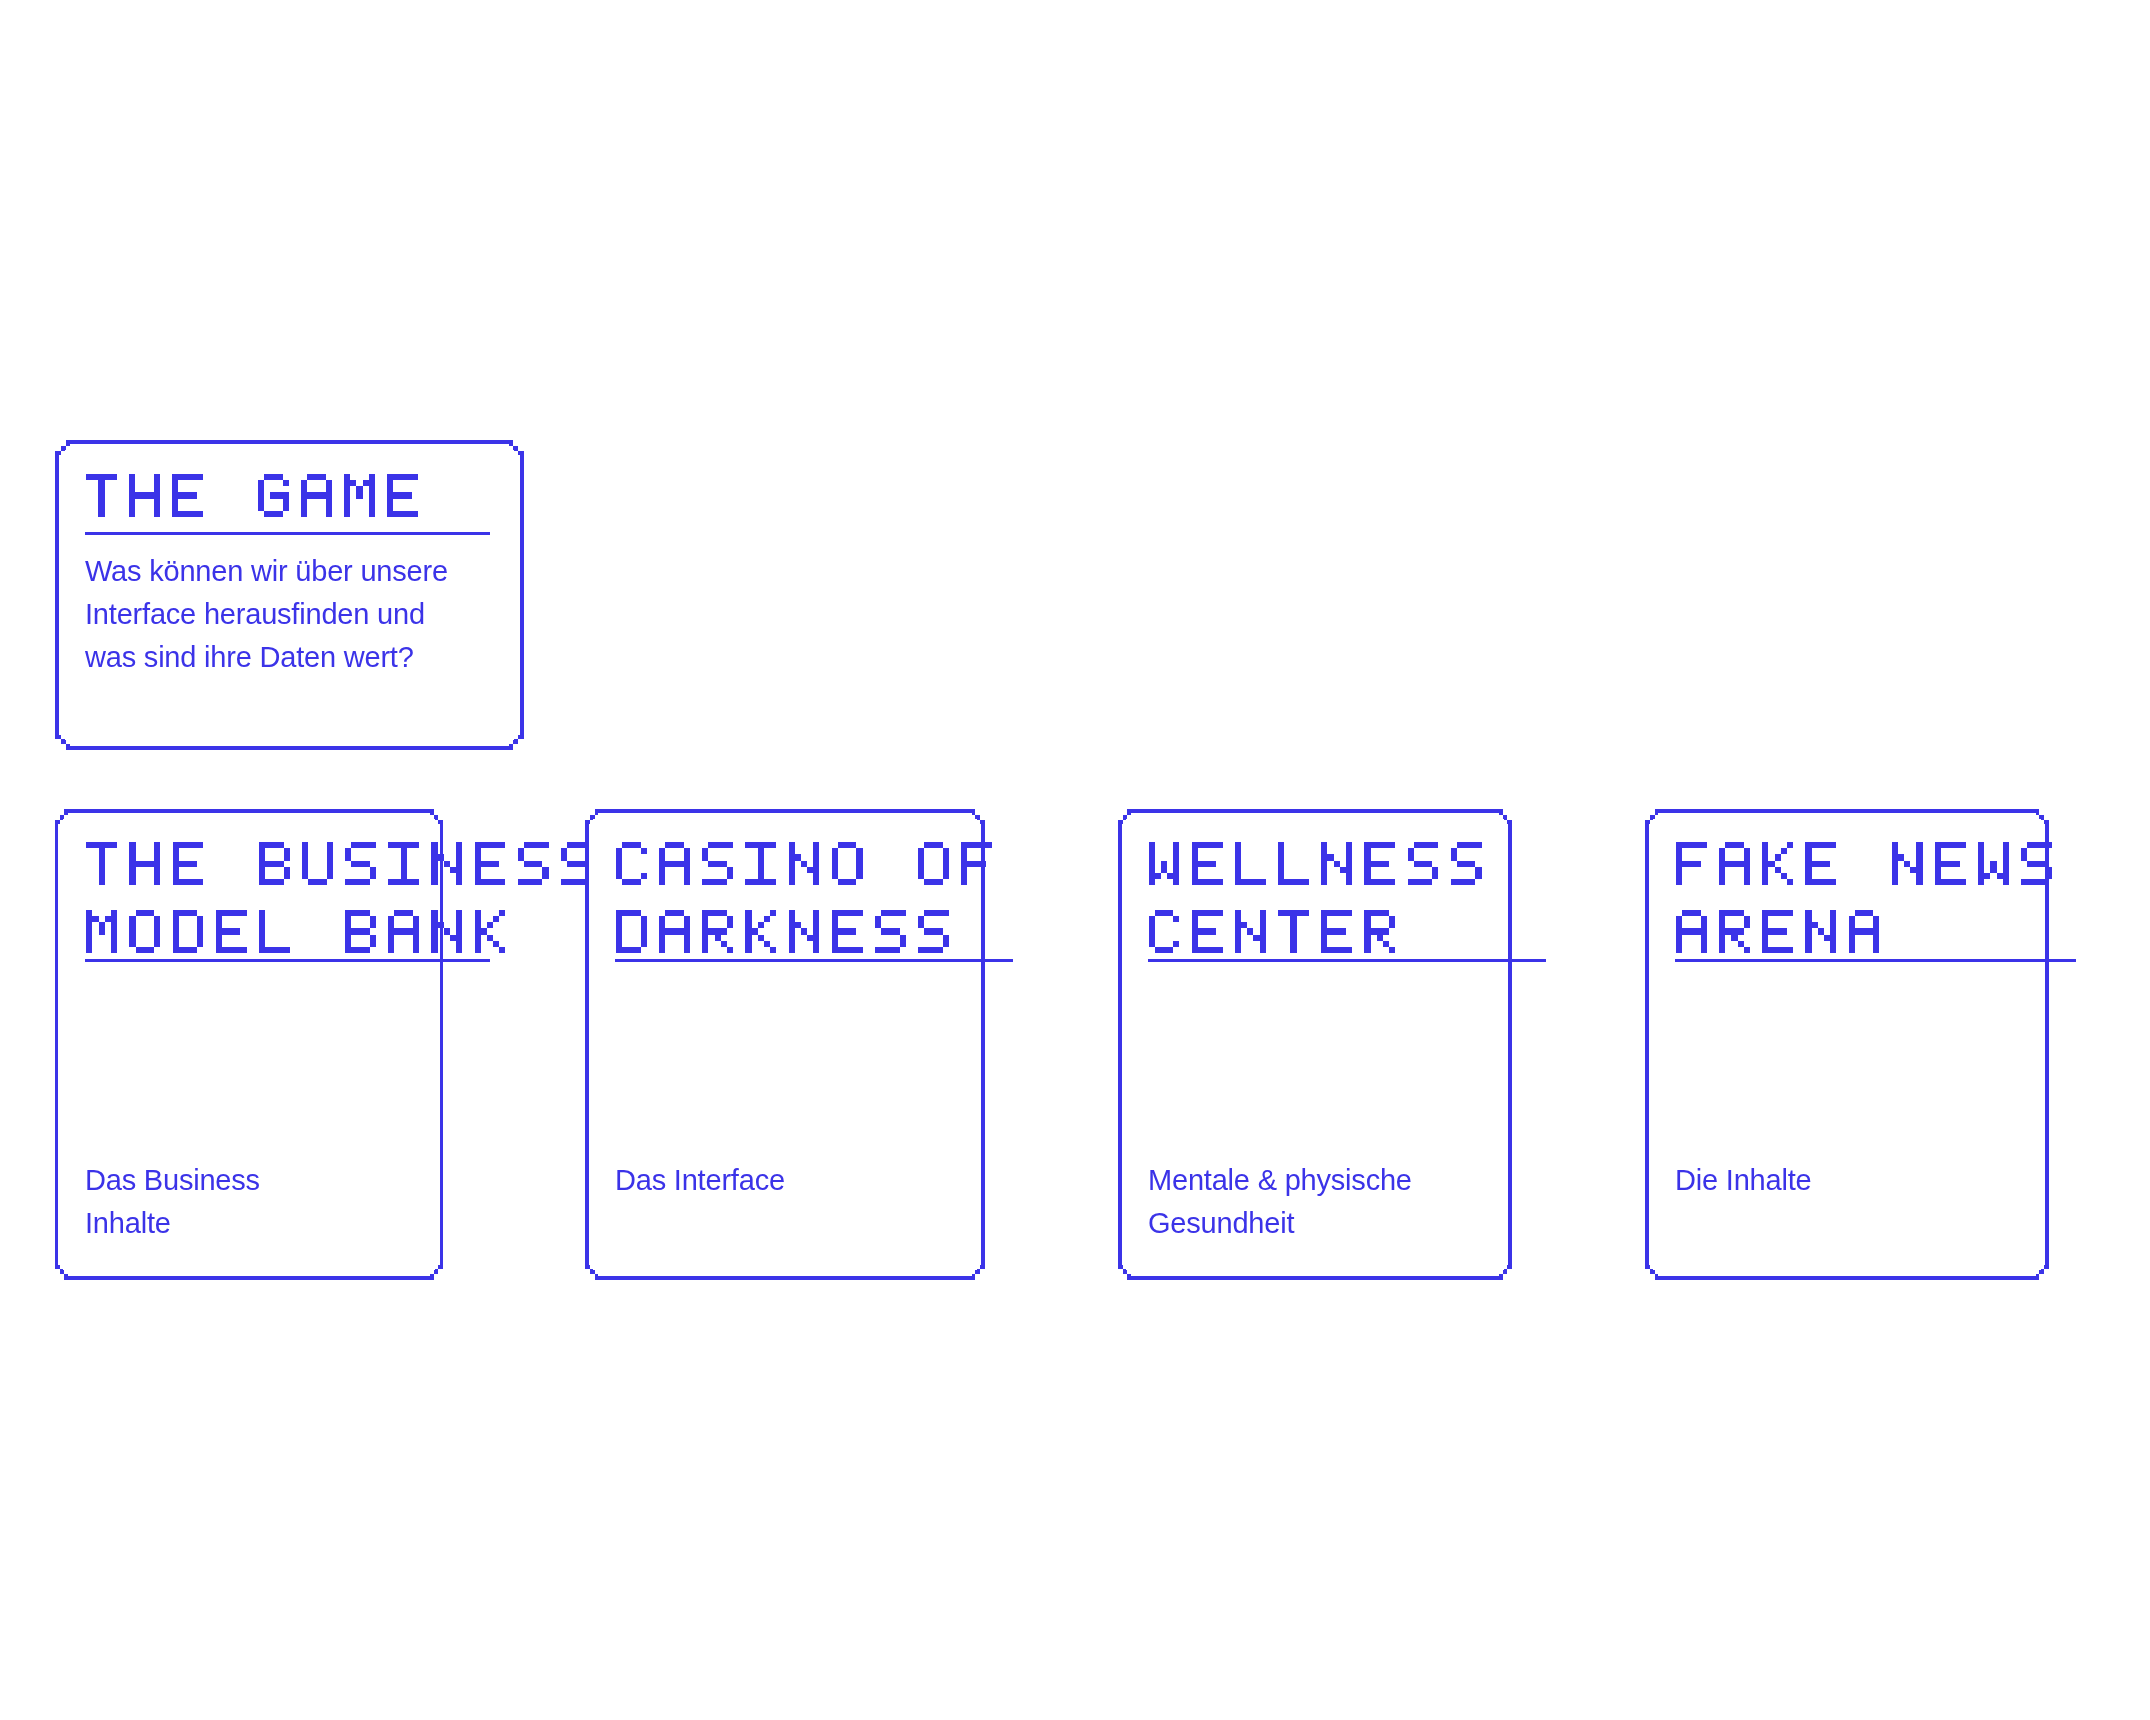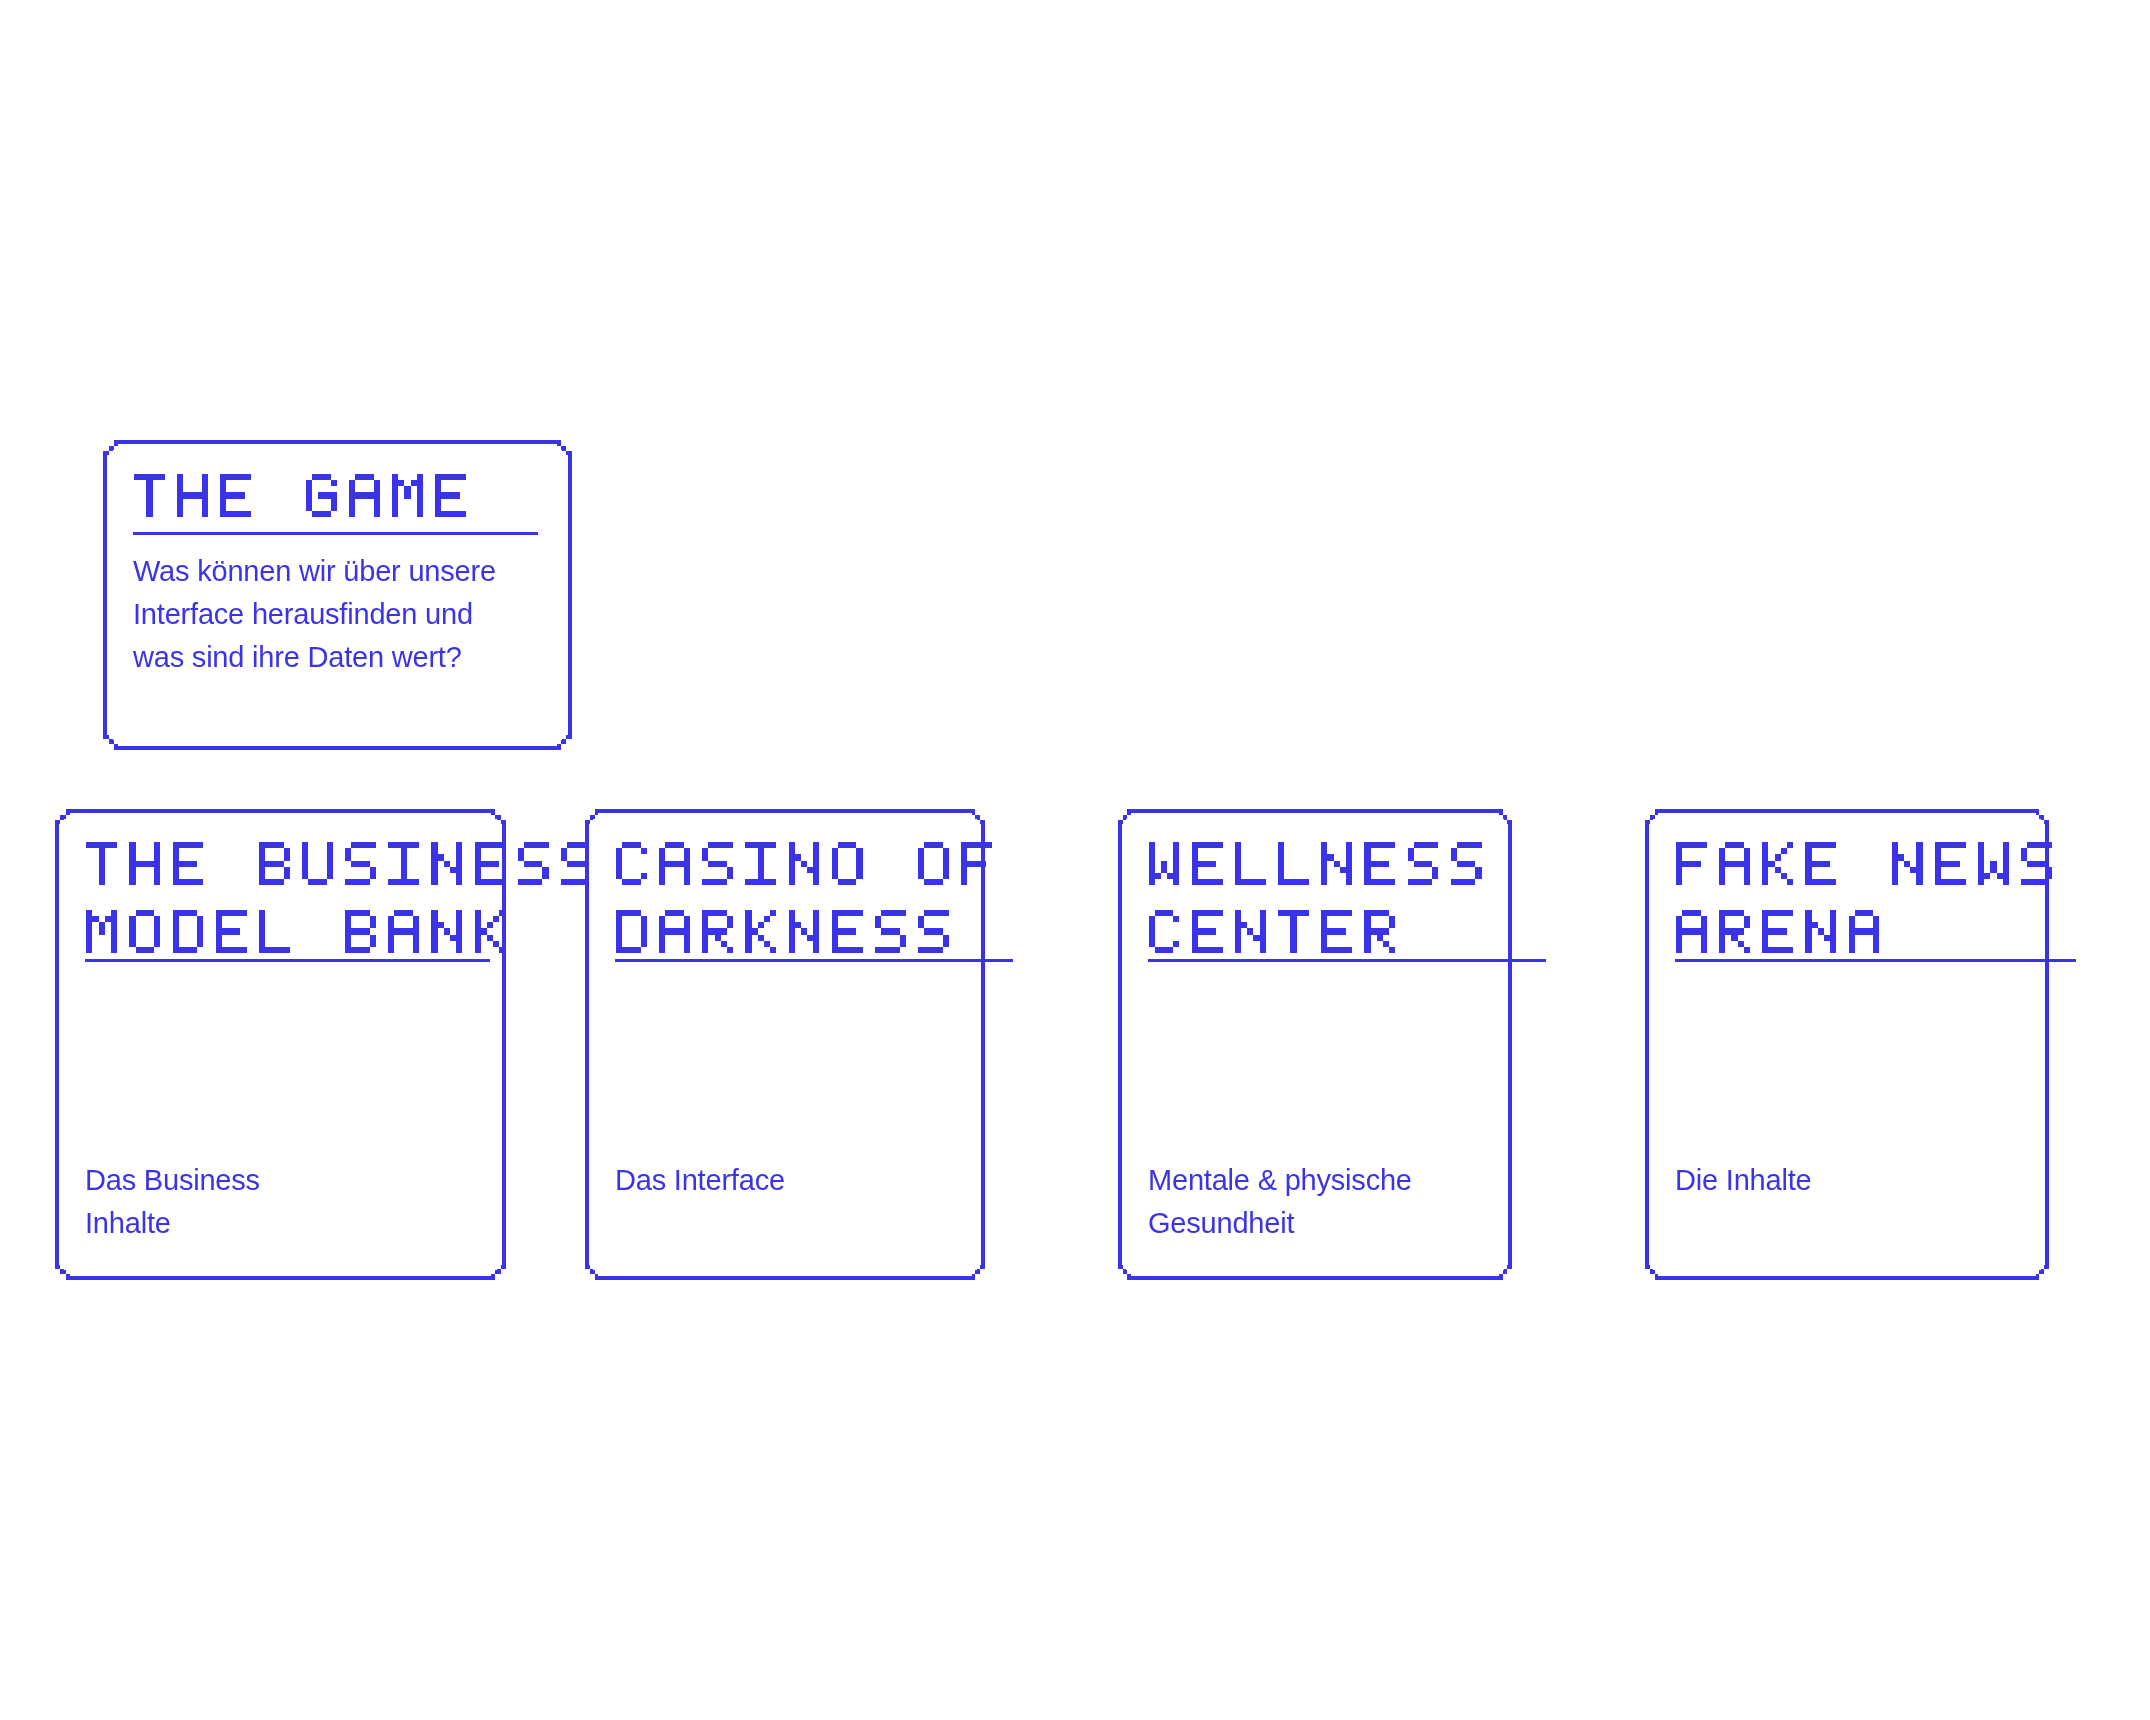--- a/index.html
+++ b/index.html
@@ -79,32 +79,32 @@
     line-height: 43px;
     width: 427px;
   }
   .caption-text {
     font-size: 29px;
     line-height: 43px;
     width: 385px;
   }
 
   
-  #card-the-game { left: 55px; top: 440px; width: 469px; height: 310px; margin-left: 48px; }
+  #card-the-game { left: 55px; top: 440px; width: 469px; height: 310px; }
   #card-the-game .title-block { top: 34px; }
   #card-the-game .divider { top: 92px; width: 405px; }
   #card-the-game .body-text { top: 110px; }
 
   
   .card-row2 { top: 809px; height: 471px; }
   .card-row2 .title-block { top: 33px; }
   .card-row2 .divider { top: 150px; }
   .card-row2 .caption-text { top: 350px; }
 
-  #card-business-model-bank { left: 55px;   width: 451px; }
+  #card-business-model-bank { left: 55px;   width: 388px; }
   #card-casino-of-darkness  { left: 585px;  width: 400px; }
   #card-wellness-center     { left: 1118px; width: 394px; }
   #card-fake-news-arena     { left: 1645px; width: 404px; }
 
   #card-business-model-bank .divider { width: 405px; }
   #card-casino-of-darkness  .divider { width: 398px; }
   #card-wellness-center     .divider { width: 398px; }
   #card-fake-news-arena     .divider { width: 401px; }
 </style>
 </head>

